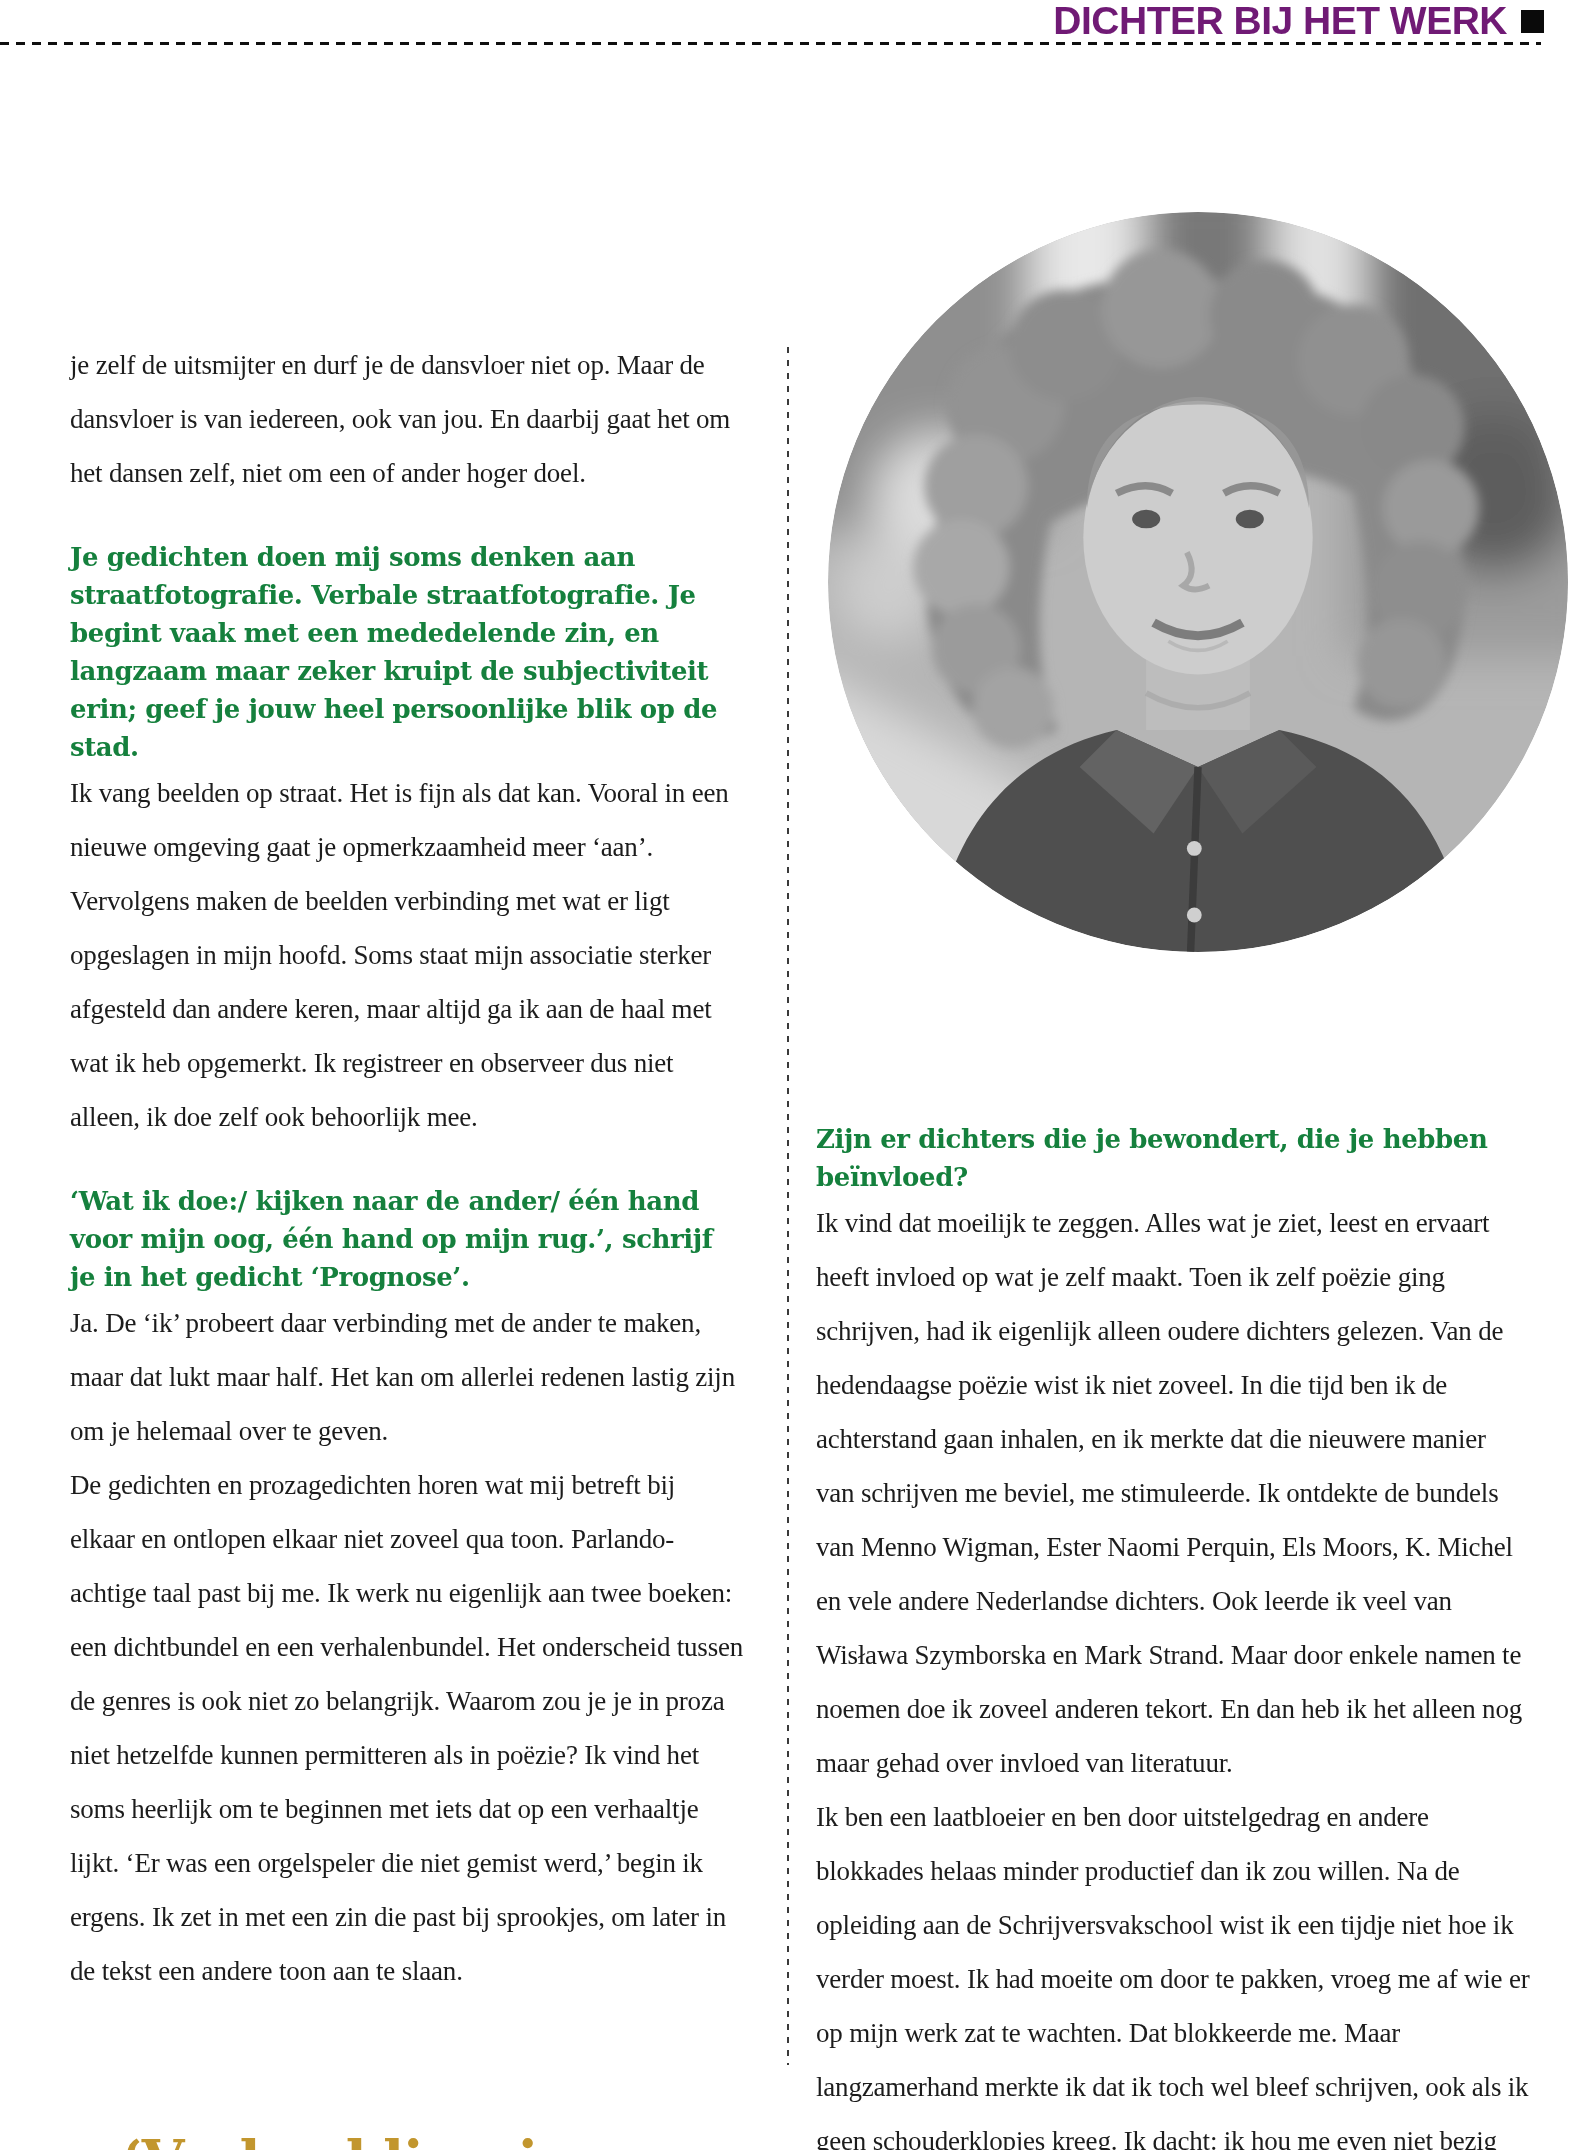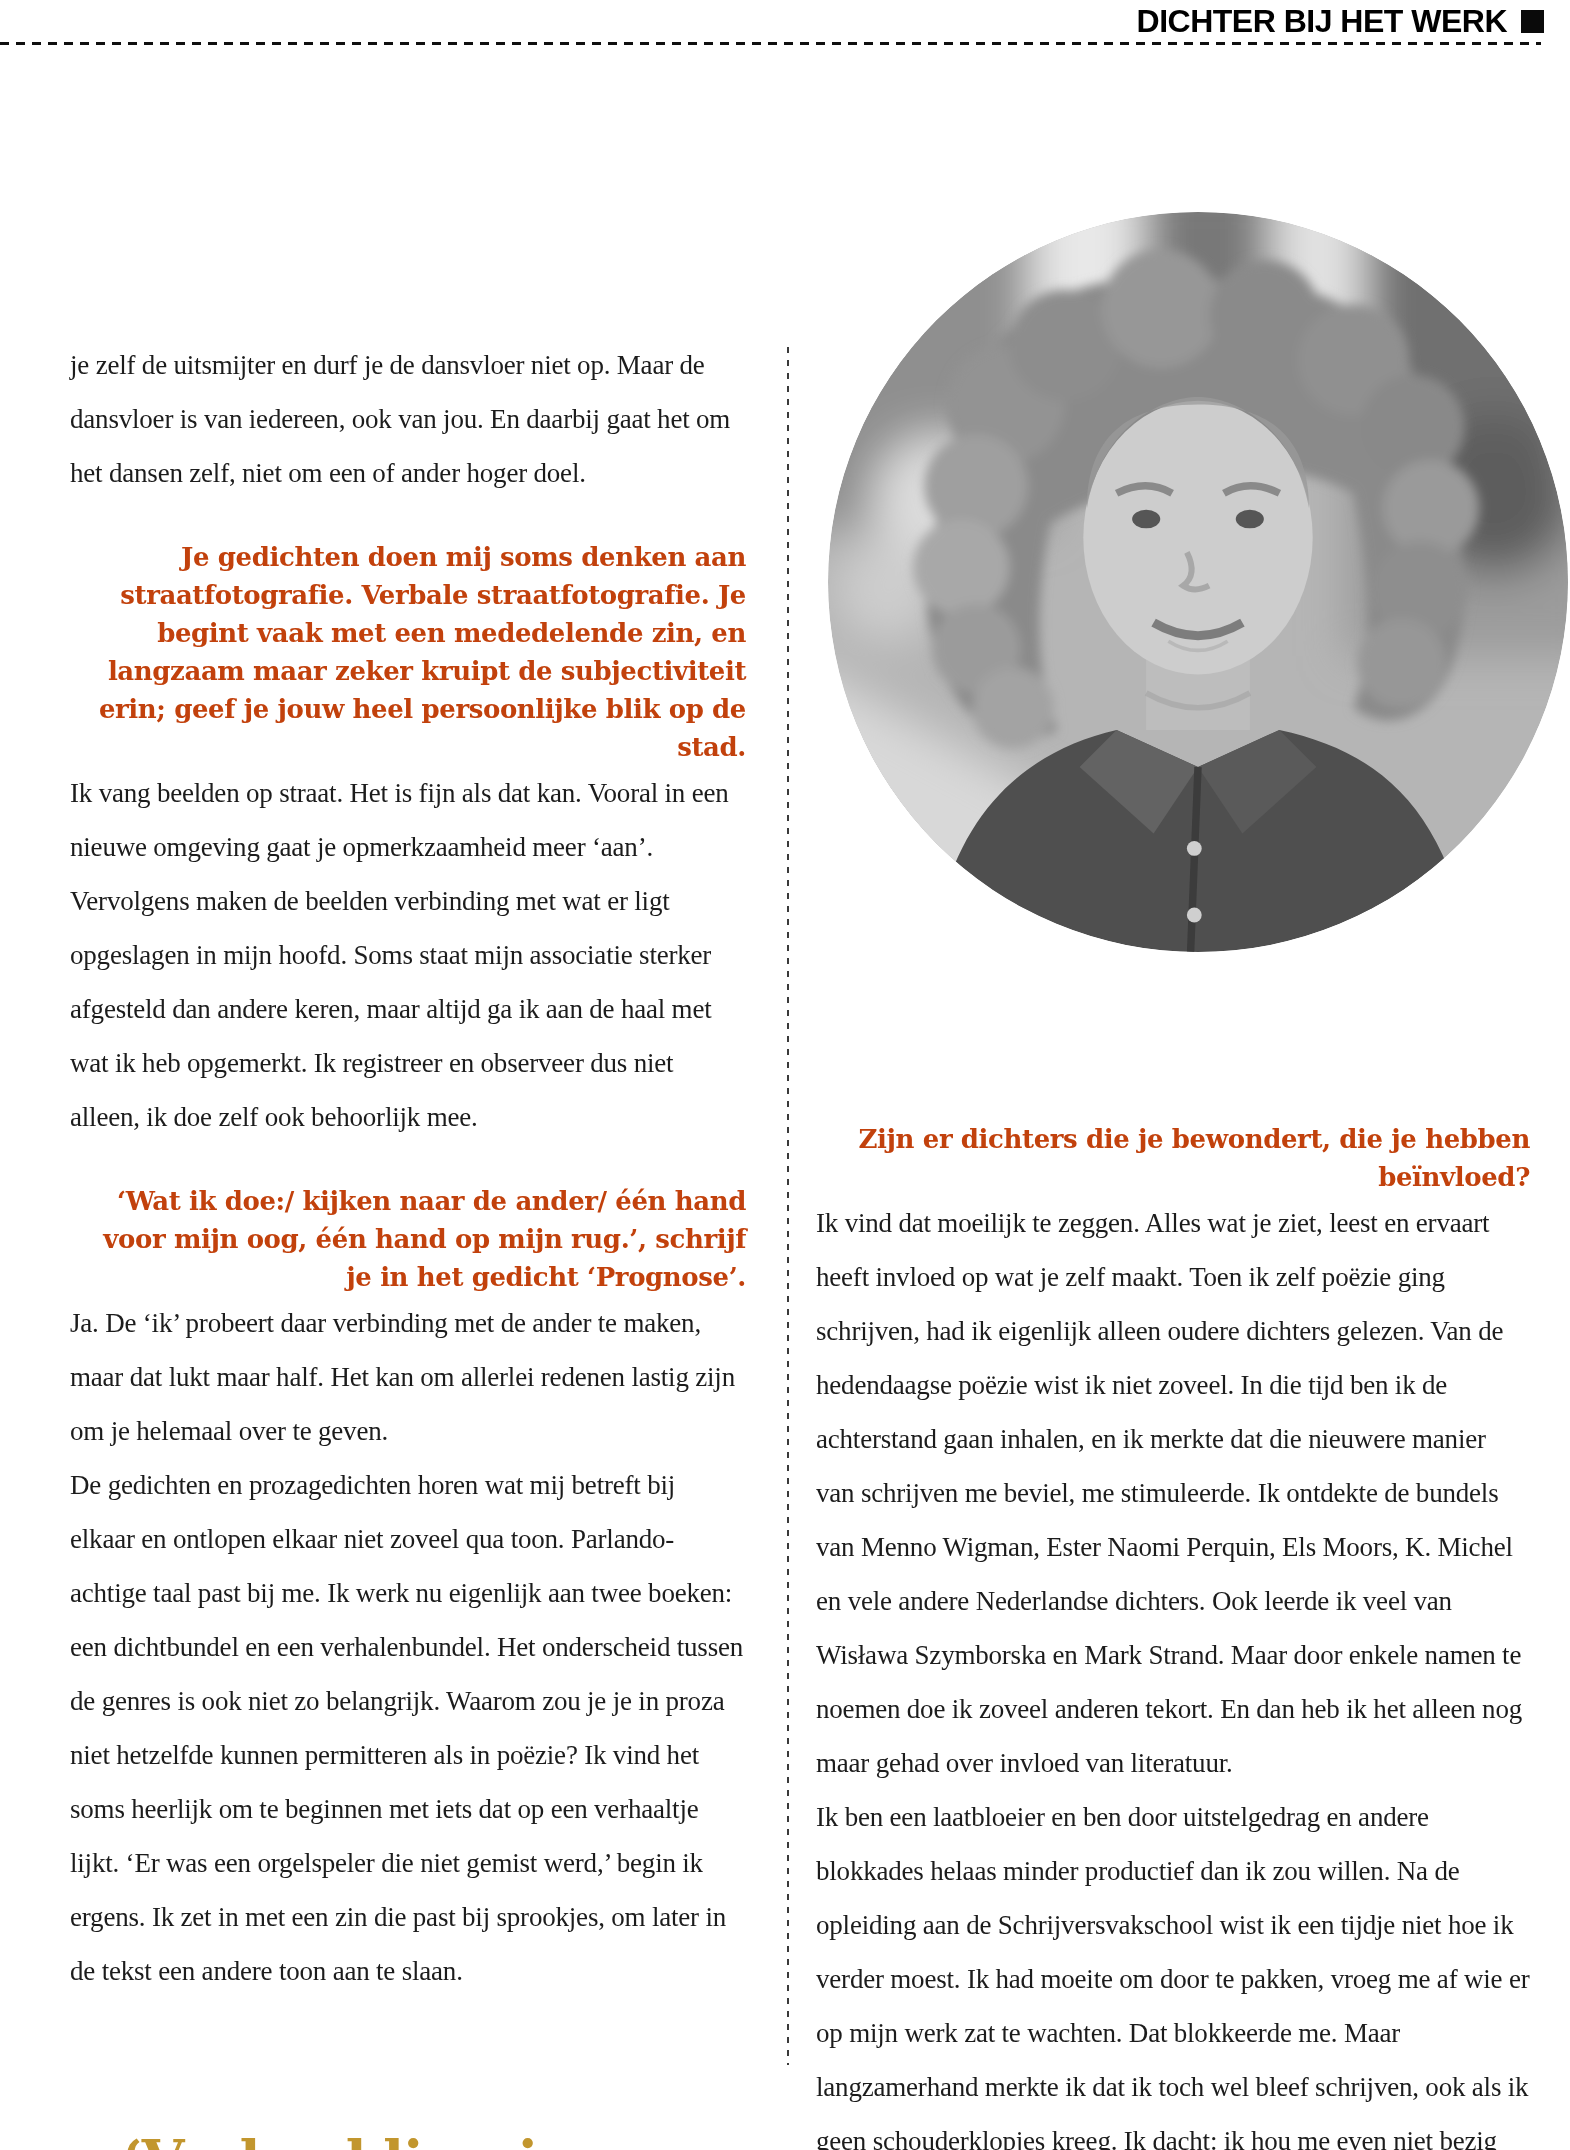--- a/index.html
+++ b/index.html
@@ -18,23 +18,23 @@
     position: absolute;
     top: 0; right: 26px;
     height: 42px;
     display: flex;
     align-items: center;
     gap: 14px;
   }
   .header-title {
     font-family: "Liberation Sans", sans-serif;
     font-weight: bold;
-    font-size: 32px;
+    font-size: 39px;
     letter-spacing: -0.5px;
-    color: #000000;
+    color: #701a75;
     white-space: nowrap;
   }
   .header-square {
     width: 23px; height: 23px;
     background: #0a0a0a;
     display: inline-block;
   }
   .header-rule {
     position: absolute;
     top: 42px; left: 0;
@@ -68,22 +68,21 @@
     margin: 0;
     color: #1c1c1c;
   }
   .question {
     font-family: "DejaVu Serif", serif;
     font-weight: bold;
     font-size: 26px;
     line-height: 38px;
     letter-spacing: -0.4px;
     margin: 38px 0 0 0;
-    color: #c2410c;
-    text-align: right;
+    color: #15803d;
   }
   .question.first { margin-top: 38px; }
 
   
   .pull-quote {
     margin: 128px auto 0 auto;
     width: 640px;
     text-align: center;
     font-family: "DejaVu Serif", serif;
     font-weight: bold;

